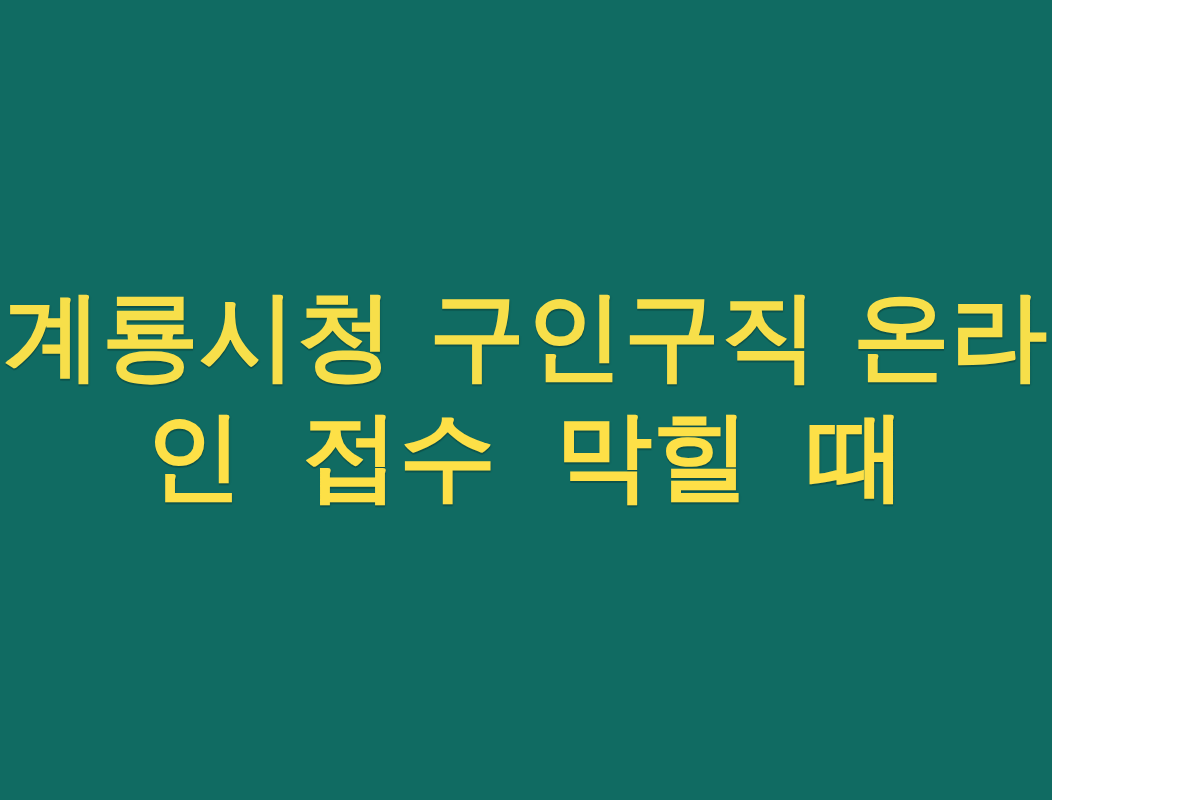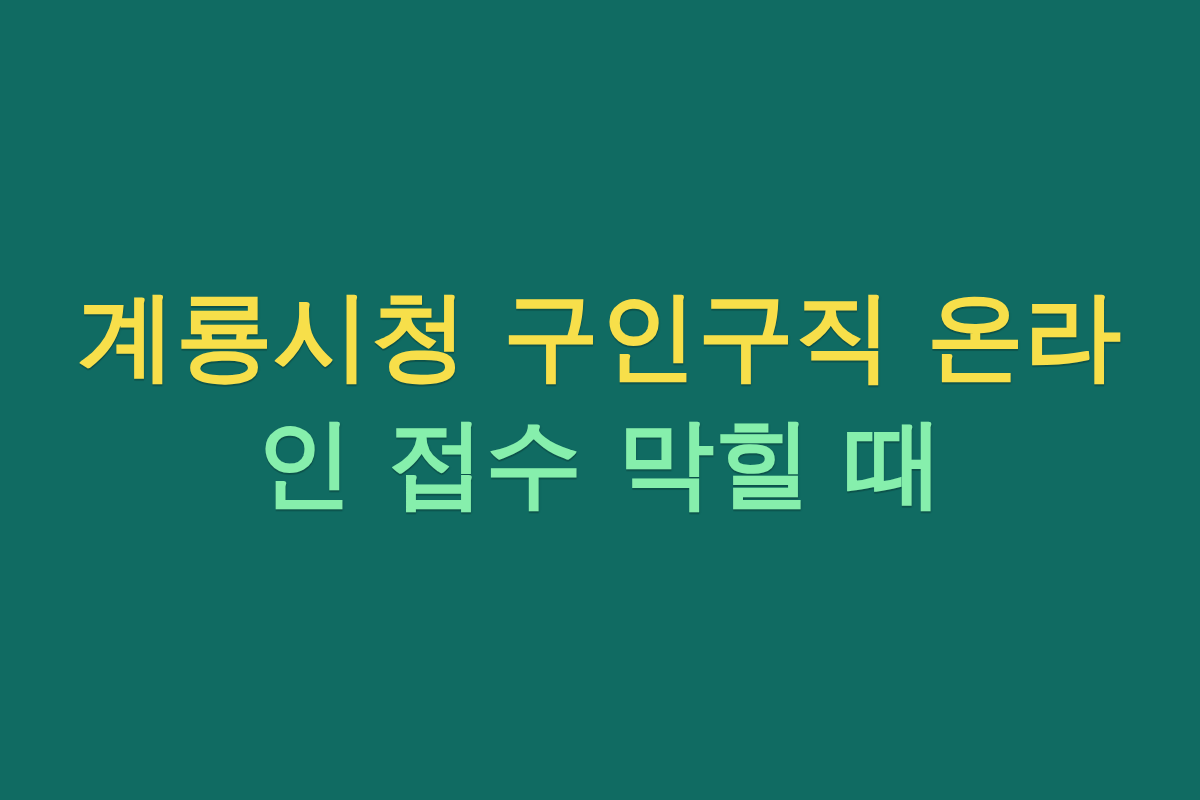--- a/index.html
+++ b/index.html
@@ -9,21 +9,21 @@
   }
   body {
     width: 1200px;
     height: 800px;
     overflow: hidden;
     font-family: "DejaVu Sans", "Liberation Sans", sans-serif;
   }
 
   #banner {
     position: relative;
-    width: 1200px;
+    width: 1052px;
     height: 800px;
     background-color: #106b62;
     display: flex;
     align-items: center;
     justify-content: center;
     box-sizing: border-box;
   }
 
   #title-block {
     width: 1100px;
@@ -52,15 +52,15 @@
   .title-line.line-2 {
     font-size: 97px;
   }
 </style>
 </head>
 <body>
 
 <div id="banner" style="background-color: rgb(16, 107, 98);">
   <div id="title-block">
     <span class="title-line line-1" style="color: rgb(247, 223, 74);">계룡시청 구인구직 온라</span>
-    <span class="title-line line-2" style="color: #86efac;">인 접수 막힐 때</span>
+    <span class="title-line line-2" style="color: #fde047; font-family: Liberation Mono, monospace;">인 접수 막힐 때</span>
   </div>
 </div>
 
 </body></html>

